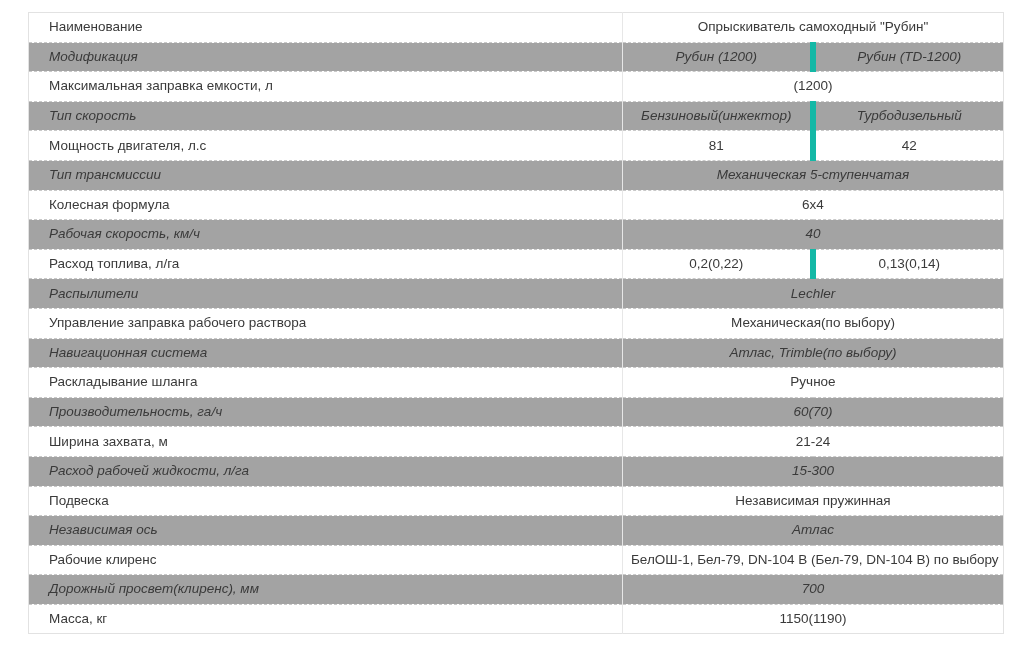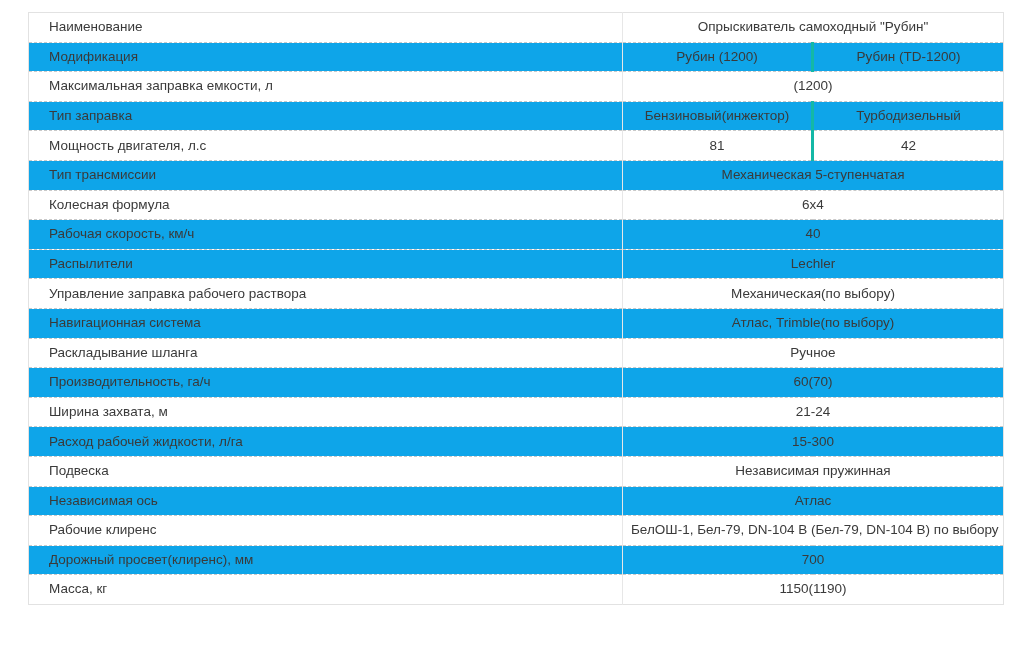--- a/index.html
+++ b/index.html
@@ -28,23 +28,23 @@
     overflow: hidden;
     vertical-align: middle;
     background: #ffffff;
   }
   table.specs td.param {
     text-align: left;
     padding-left: 20px;
     border-right: 1px solid #e7e7e7;
   }
   table.specs td.value { text-align: center; }
-  table.specs td.value + td.value { border-left: 3px solid #14b8a6; }
+  table.specs td.value + td.value { border-left: 6px solid #14b8a6; }
   table.specs tr + tr td { border-top: 1px dashed #c9c9c9; }
-  table.specs tr.stripe td { background: #0ea5e9; }
+  table.specs tr.stripe td { background: #a3a3a3; font-style: italic; }
 </style>
 </head>
 <body>
 
 <div class="page">
   <div class="specs-wrap">
     <table class="specs">
       <colgroup>
         <col style="width:594px">
         <col style="width:190px">
@@ -58,40 +58,45 @@
           <tr class="stripe">
             <td class="param">Модификация</td>
             <td class="value">Рубин (1200)</td>
             <td class="value">Рубин (TD-1200)</td>
           </tr>
           <tr>
             <td class="param">Максимальная заправка емкости, л</td>
             <td class="value" colspan="2">(1200)</td>
           </tr>
           <tr class="stripe">
-            <td class="param">Тип заправка</td>
+            <td class="param">Тип скорость</td>
             <td class="value">Бензиновый(инжектор)</td>
             <td class="value">Турбодизельный</td>
           </tr>
           <tr>
             <td class="param">Мощность двигателя, л.с</td>
             <td class="value">81</td>
             <td class="value">42</td>
           </tr>
           <tr class="stripe">
             <td class="param">Тип трансмиссии</td>
             <td class="value" colspan="2">Механическая 5-ступенчатая</td>
           </tr>
           <tr>
             <td class="param">Колесная формула</td>
             <td class="value" colspan="2">6x4</td>
           </tr>
           <tr class="stripe">
             <td class="param">Рабочая скорость, км/ч</td>
             <td class="value" colspan="2">40</td>
+          </tr>
+          <tr>
+            <td class="param">Расход топлива, л/га</td>
+            <td class="value">0,2(0,22)</td>
+            <td class="value">0,13(0,14)</td>
           </tr>
           <tr class="stripe">
             <td class="param">Распылители</td>
             <td class="value" colspan="2">Lechler</td>
           </tr>
           <tr>
             <td class="param">Управление заправка рабочего раствора</td>
             <td class="value" colspan="2">Механическая(по выбору)</td>
           </tr>
           <tr class="stripe">

